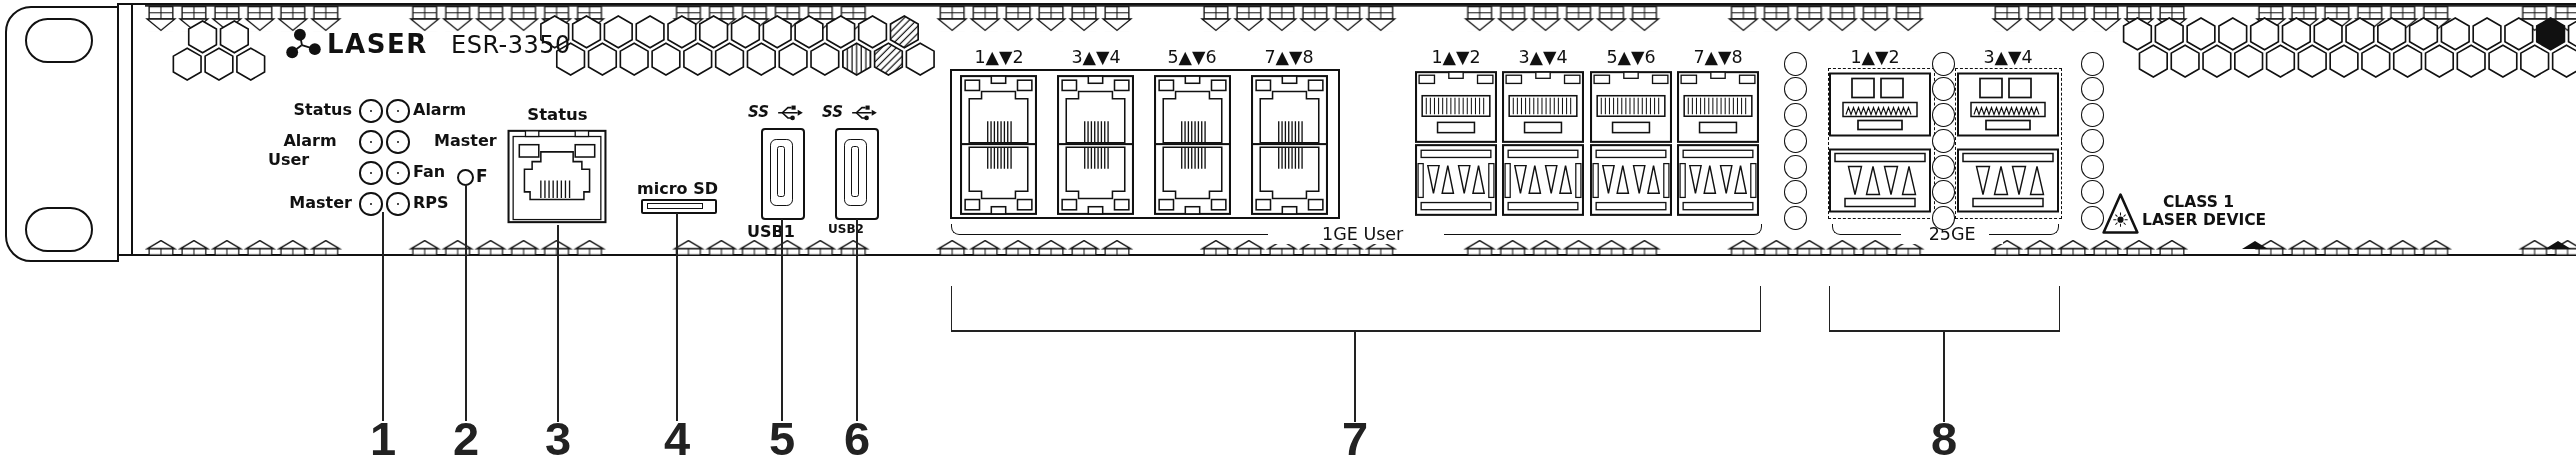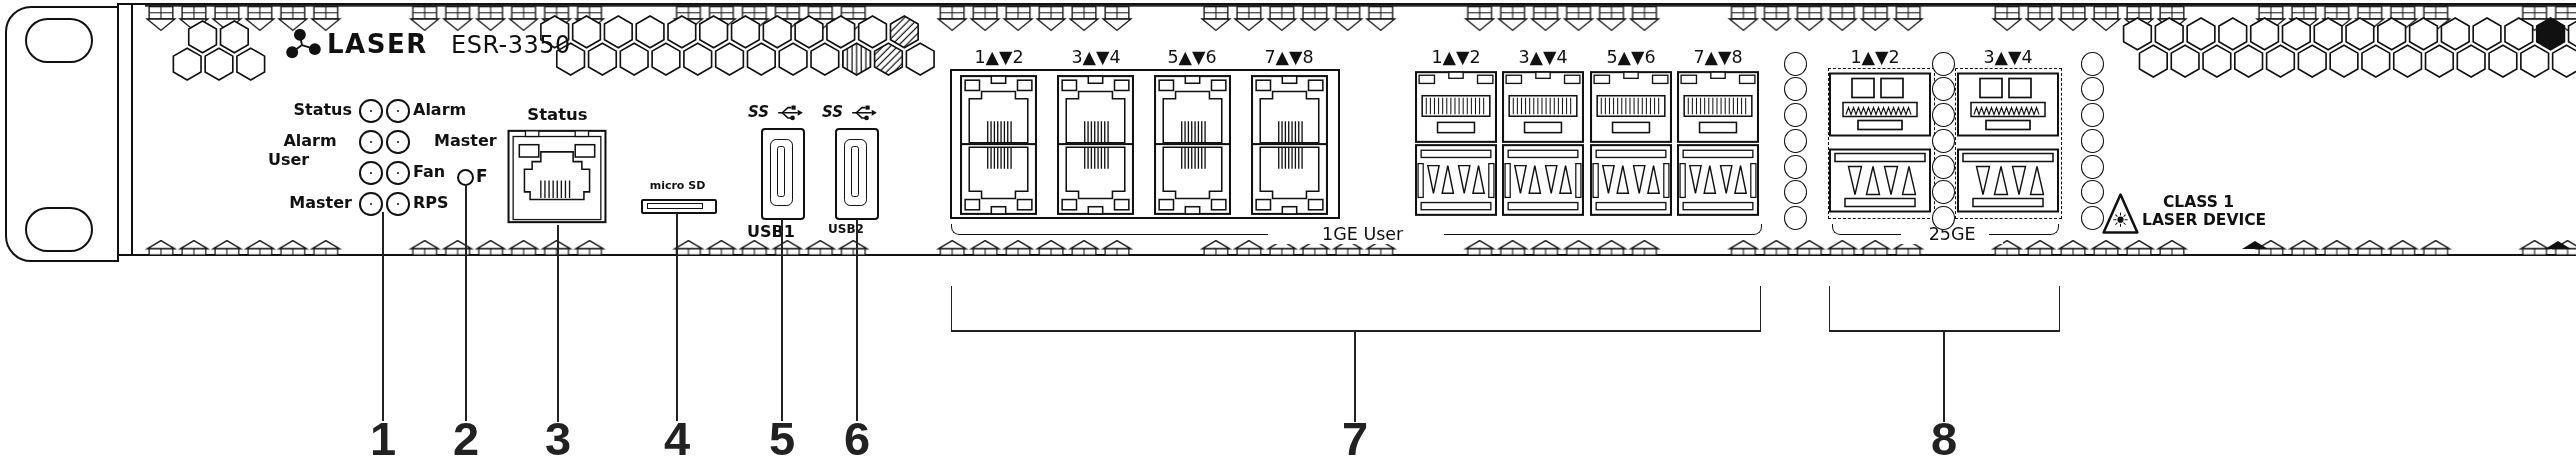--- a/index.html
+++ b/index.html
@@ -309,21 +309,21 @@
   <div class="abs lbl led-lbl" style="left:413px;top:194px;">RPS</div>
 
   <div class="abs fbtn" style="left:457px;top:169px;"></div>
   <div class="abs lbl" style="left:476px;top:167px;font-size:17px;">F</div>
 
   <div class="abs lbl center" style="left:506px;top:106px;width:103px;font-size:16.5px;">Status</div>
   <svg class="part" style="left:507px;top:129px;" width="100" height="95" viewBox="0 0 195 184">
       <use href="#sym-console"></use>
     </svg>
 
-  <div class="abs lbl center" style="left:626px;top:180px;width:103px;font-size:11px;">micro SD</div>
+  <div class="abs lbl center" style="left:626px;top:180px;width:103px;font-size:16px;">micro SD</div>
   <div class="abs sd-slot" style="left:641px;top:199px;width:72px;height:11.3px;"></div>
 
   <div class="abs" style="left:748px;top:103px;width:67px;height:20.6px;">
     <span class="lbl" style="position:absolute;left:0;top:1px;font-size:15px;font-weight:700;font-style:italic;">SS</span>
     <svg style="position:absolute;left:29px;top:1px;" width="27" height="17.5" viewBox="0 0 52 34">
         <use href="#sym-trident"></use>
       </svg>
   </div>
   <div class="abs usb-outer" style="left:761px;top:128px;width:40px;height:88px;">
     <div class="usb-slot">

